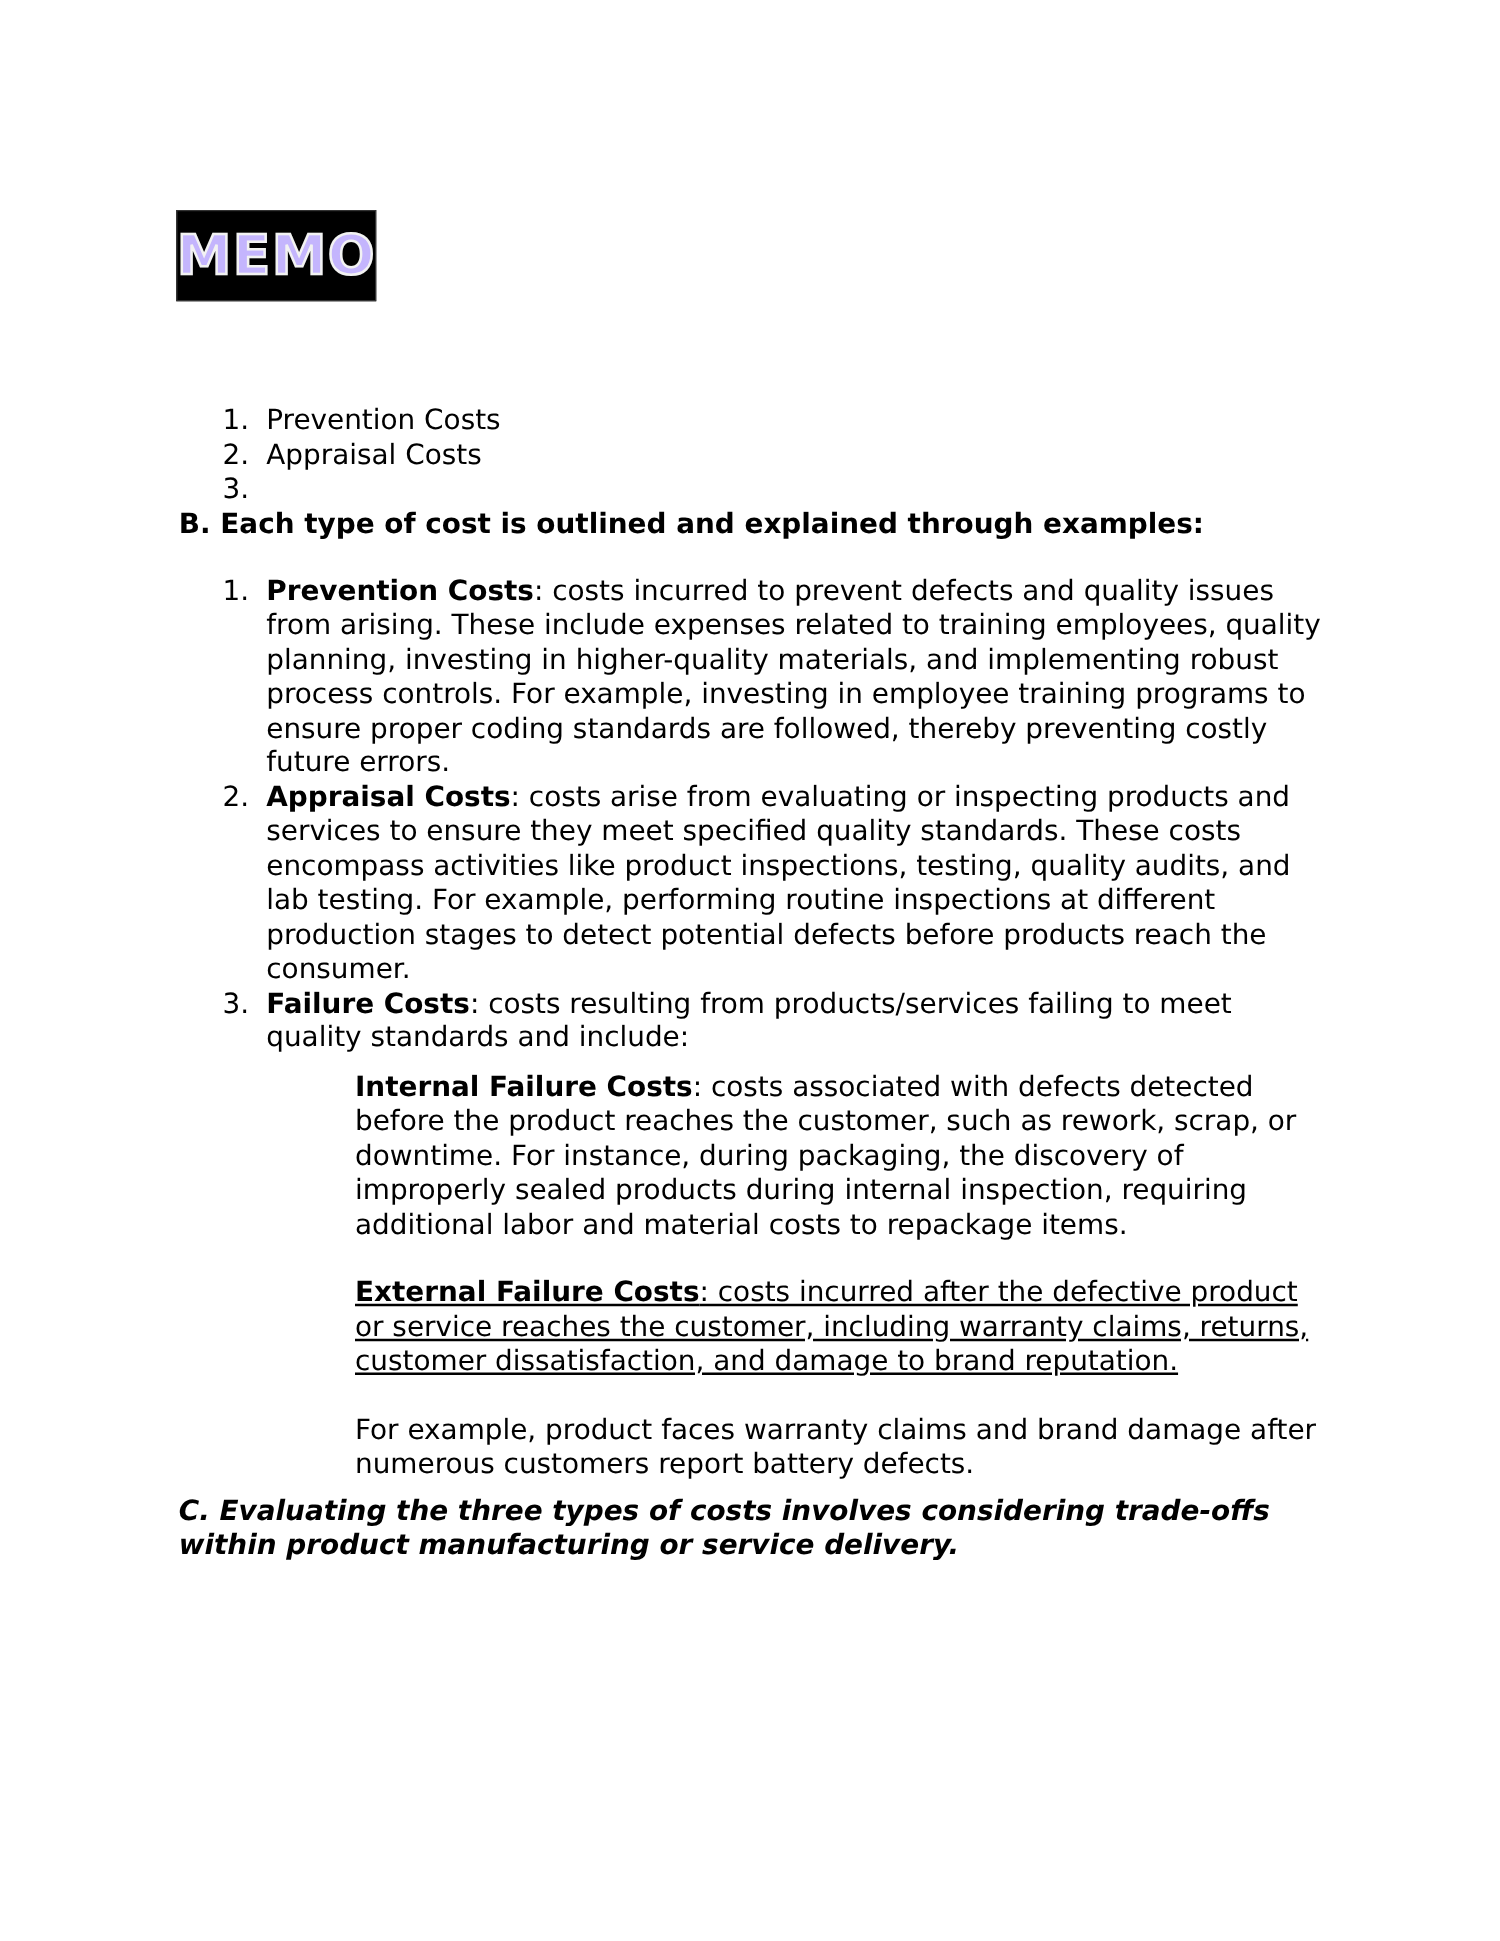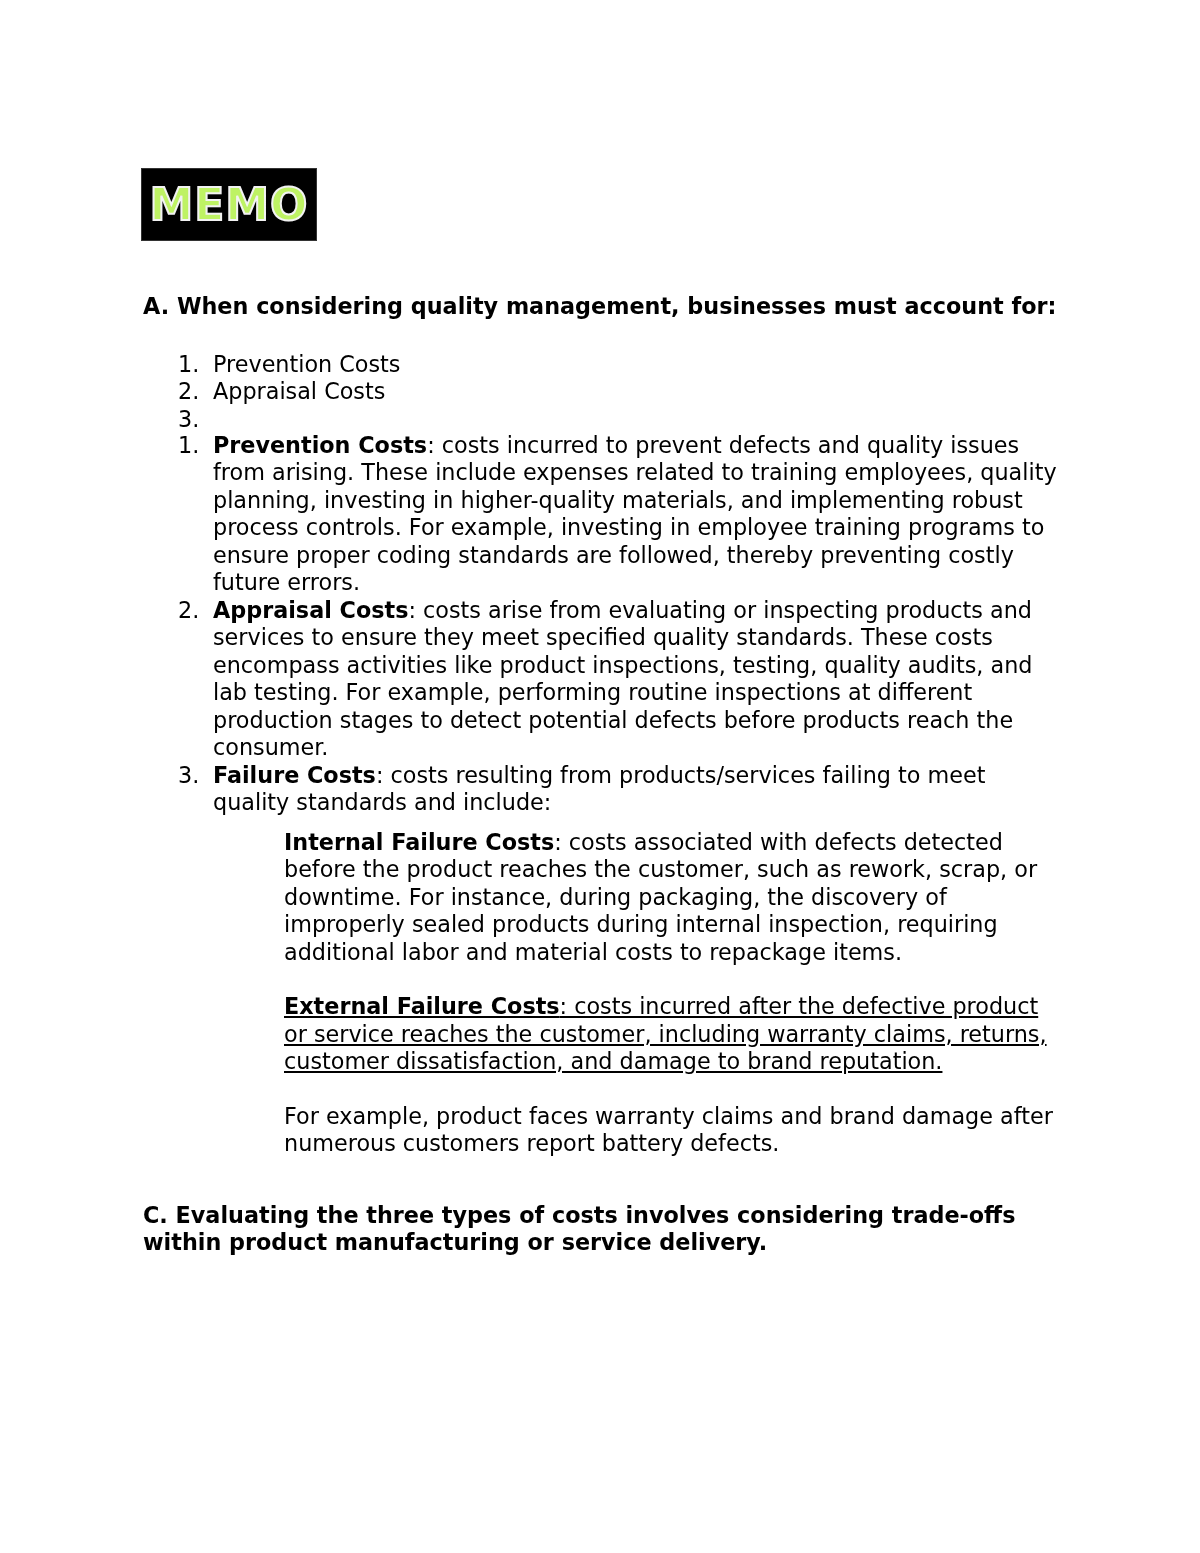--- a/index.html
+++ b/index.html
@@ -2,57 +2,57 @@
 <html><head>
 <meta charset="utf-8">
 <style>
   html, body { margin: 0; padding: 0; background: #ffffff; }
   body {
     width: 1200px; height: 1553px; position: relative; overflow: hidden;
     font-family: "DejaVu Sans", sans-serif; color: #000000;
   }
   .page { position: absolute; left: 0; top: 0; width: 1200px; height: 1553px; }
   .memo-badge {
-    position: absolute; left: 141px; top: 168px; width: 176px; height: 73px;
-    background: #000000; color: #bef264;
+    position: absolute; left: 141px; top: 168px; width: 160px; height: 73px;
+    background: #000000; color: #c4b5fd;
     font-family: "DejaVu Sans", sans-serif; font-weight: 900;
     font-size: 44px; letter-spacing: 1px;
     display: flex; align-items: center; justify-content: center;
     -webkit-text-stroke: 2px #f2f2f2;
     box-sizing: border-box; border: 1px solid #333;
   }
   .content {
     position: absolute; left: 143px; top: 293px; width: 920px;
     font-size: 22.3px; line-height: 27.5px;
   }
   .heading { font-weight: bold; margin: 0; }
   .simple-list { margin: 30px 0 0 0; padding: 0; list-style: none; }
   .simple-list li, .detail-list > li { position: relative; padding-left: 70px; }
   .num { position: absolute; left: 35px; width: 30px; }
   .heading-b { margin-top: 28px; }
   .detail-list { margin: 26px 0 0 0; padding: 0; list-style: none; }
   .sub-block { margin-top: 12px; padding-left: 141px; }
   .sub-block + .sub-block { margin-top: 27px; }
-  .heading-c { margin-top: 44px; }
+  .heading-c { margin-top: 10px; font-style: italic; }
   b { font-weight: bold; }
 </style>
 </head>
 <body>
 
 <div class="page">
   <div class="memo-badge">MEMO</div>
 
   <div class="content">
-    <p class="heading">A. When considering quality management, businesses must account for:</p>
     <ol class="simple-list">
       <li><span class="num">1.</span><span>Prevention Costs</span></li>
       <li><span class="num">2.</span><span>Appraisal Costs</span></li>
       <li><span class="num">3.</span></li>
     </ol>
 
+    <p class="heading heading-b">B. Each type of cost is outlined and explained through examples:</p>
     <ol class="detail-list">
       <li><span class="num">1.</span><b>Prevention Costs</b><span>: costs incurred to prevent defects and quality issues from arising. These include expenses related to training employees, quality planning, investing in higher-quality materials, and implementing robust process controls. For example, investing in employee training programs to ensure proper coding standards are followed, thereby preventing costly future errors.</span></li>
       <li><span class="num">2.</span><b>Appraisal Costs</b><span>: costs arise from evaluating or inspecting products and services to ensure they meet specified quality standards. These costs encompass activities like product inspections, testing, quality audits, and lab testing. For example, performing routine inspections at different production stages to detect potential defects before products reach the consumer.</span></li>
       <li><span class="num">3.</span><b>Failure Costs</b><span>: costs resulting from products/services failing to meet quality standards and include:</span></li>
     </ol>
 
     <p class="sub-block" style="margin-bottom:0;"><b>Internal Failure Costs</b><span>: costs associated with defects detected before the product reaches the customer, such as rework, scrap, or downtime. For instance, during packaging, the discovery of improperly sealed products during internal inspection, requiring additional labor and material costs to repackage items.</span></p>
     <p class="sub-block" style="margin-bottom:0;text-decoration:underline;"><b>External Failure Costs</b><span>: costs incurred after the defective product or service reaches the customer, including warranty claims, returns, customer dissatisfaction, and damage to brand reputation.</span></p>
     <p class="sub-block" style="margin-bottom:0;">For example, product faces warranty claims and brand damage after numerous customers report battery defects.</p>
 

